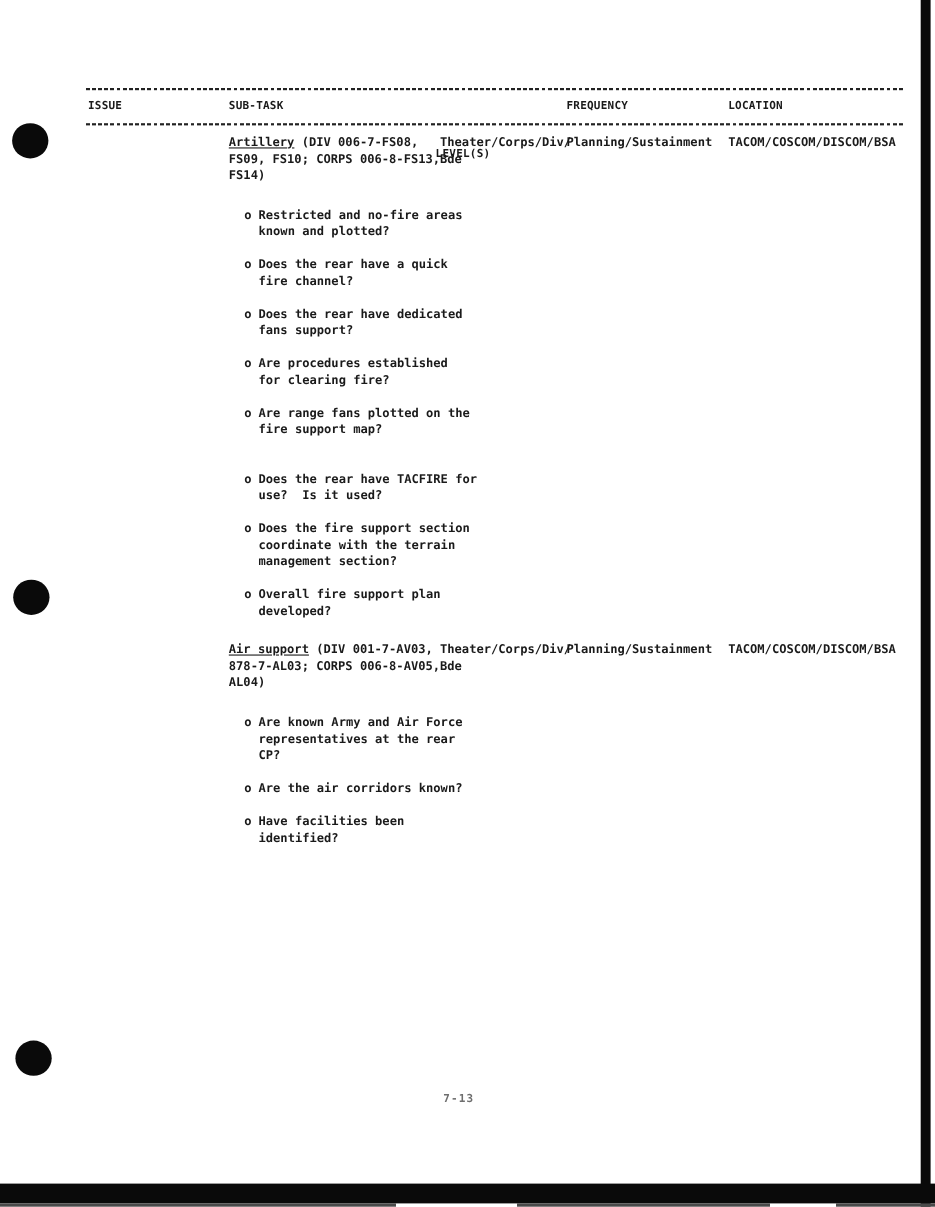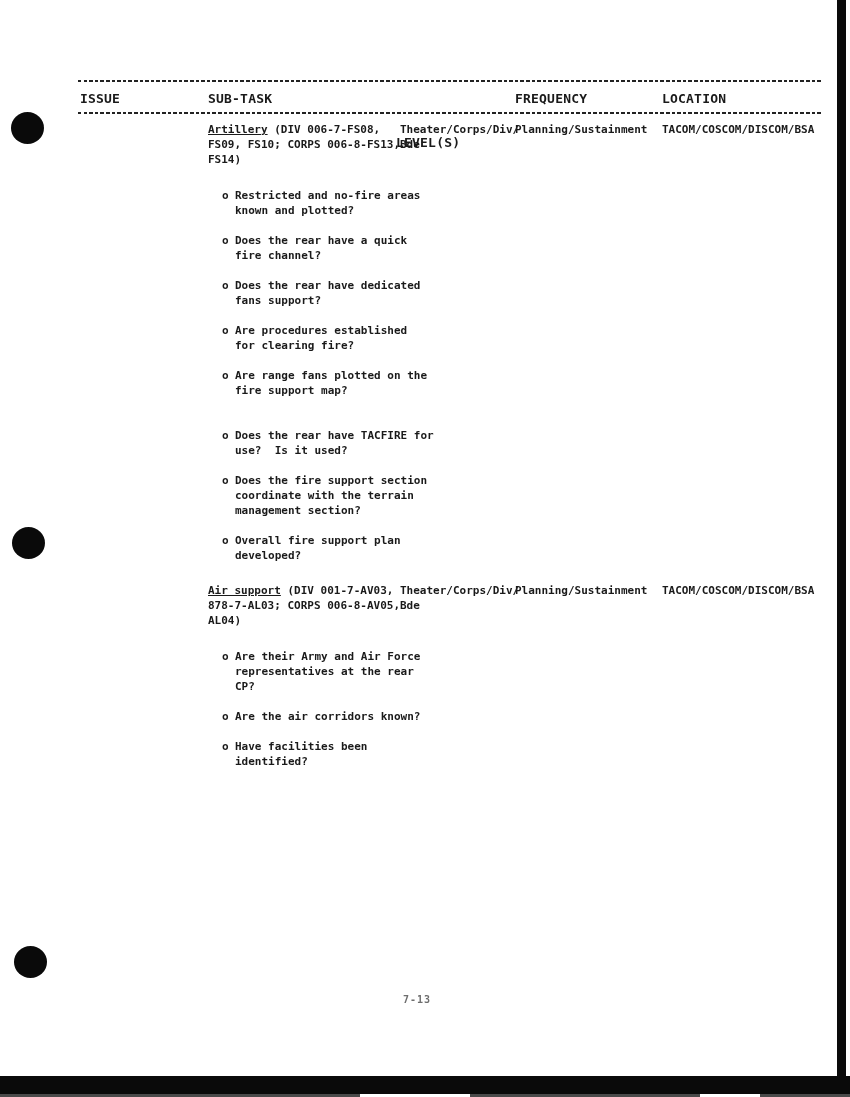--- a/index.html
+++ b/index.html
@@ -16,21 +16,21 @@
   .hole.h3{left:14px;top:946px;}
   .edge-right{position:absolute;top:0;bottom:0;right:4px;width:9px;background:#0a0a0a;}
   .edge-bottom{position:absolute;left:0;right:0;top:1076px;height:18px;background:#0a0a0a;}
   .edge-bottom-frag{position:absolute;top:1094px;height:3px;background:#4a4a4a;}
   .f1{left:0;width:360px;}
   .f2{left:470px;width:230px;}
   .f3{left:760px;width:90px;}
   
   .table{position:absolute;left:78px;top:80px;width:744px;}
   .rule{height:2px;background:repeating-linear-gradient(90deg,#222 0 3.5px,transparent 3.5px 5.6px);}
-  .header-row{position:relative;height:15px;margin:9px 0 6px 0;font-size:13px;font-weight:bold;letter-spacing:0.2px;}
+  .header-row{position:relative;height:15px;margin:9px 0 6px 0;font-size:10px;font-weight:bold;letter-spacing:0.2px;}
   .header-row span{position:absolute;top:0;white-space:pre;}
   .hc-issue{left:2px;}
   .hc-subtask{left:130px;}
   .hc-levels{left:318px;margin-top:44px;}
   .hc-frequency{left:437px;}
   .hc-location{left:584px;}
   #sections{margin-top:8px;}
   .section{position:relative;width:744px;margin-bottom:20px;font-size:11px;line-height:15px;font-weight:bold;}
   .subtask-col{margin-left:130px;width:205px;}
   .section-heading{white-space:pre;margin-bottom:21px;}
@@ -134,21 +134,21 @@
   </div>
 
   <div class="section">
     <div class="subtask-col">
       <div class="section-heading"><span class="u">Air support</span><span class="detail"> (DIV 001-7-AV03,
 878-7-AL03; CORPS 006-8-AV05,
 AL04)</span></div>
       <div class="bullets">
   <div class="bullet first">
     <span class="marker">o</span>
-    <span class="btext">Are their Army and Air Force
+    <span class="btext">Are known Army and Air Force
 representatives at the rear
 CP?</span>
   </div>
 
   <div class="bullet">
     <span class="marker">o</span>
     <span class="btext">Are the air corridors known?</span>
   </div>
 
   <div class="bullet">

